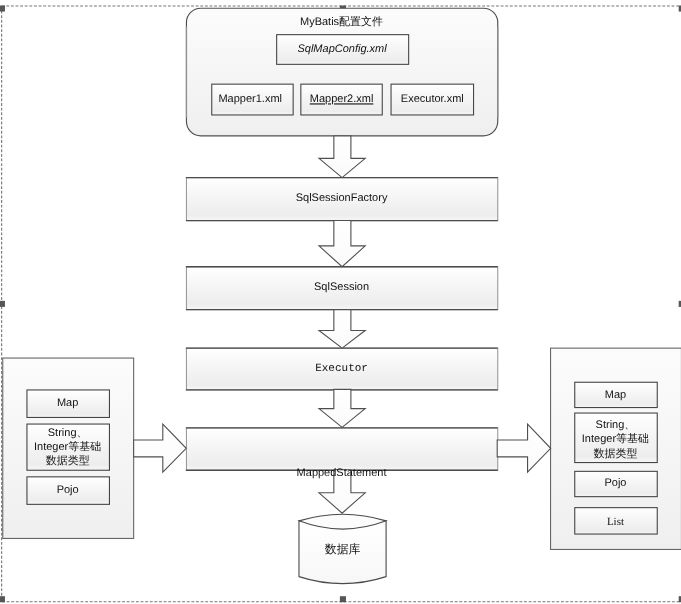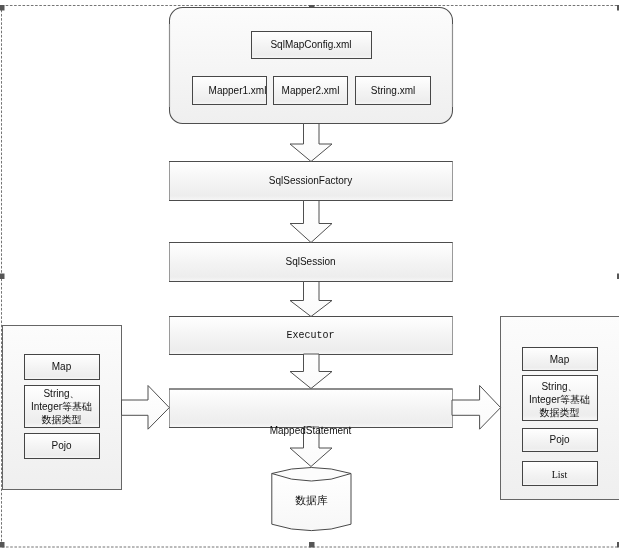--- a/index.html
+++ b/index.html
@@ -102,24 +102,25 @@
     <rect x="522.5" y="375.5" width="75" height="45" fill="url(#boxgrad)" stroke="#454545" stroke-width="1"></rect>
     <rect x="522.5" y="428.5" width="75" height="23" fill="url(#boxgrad)" stroke="#454545" stroke-width="1"></rect>
     <rect x="522.5" y="461.5" width="75" height="24" fill="url(#boxgrad)" stroke="#454545" stroke-width="1"></rect>
 
     <g stroke="#4f4f4f" stroke-width="1" fill="url(#arrowgrad)">
       <path d="M121.5 400 L148 400 L148 385.5 L169.3 407.6 L148 429.2 L148 415.3 L121.5 415.3 Z"></path>
       <path d="M452 400 L479.6 400 L479.6 385.5 L500.6 407.6 L479.6 429.2 L479.6 415.3 L452 415.3 Z"></path>
     </g>
   </svg>
 
-  <div class="lbl" style="left:251px;top:38px;width:120px;">SqlMapConfig.xml</div>
-  <div class="lbl" style="left:200px;top:84px;width:75px;">Mapper1.xml</div>
-  <div class="lbl" style="left:273px;top:84px;width:75px;">Mapper2.xml</div>
-  <div class="lbl" style="left:355px;top:84px;width:76px;">String.xml</div>
+  <div class="lbl" style="left:169px;top:14px;width:283px;">MyBatis配置文件</div>
+  <div class="lbl" style="left:251px;top:38px;width:120px;font-style:italic;">SqlMapConfig.xml</div>
+  <div class="lbl" style="left:190px;top:84px;width:75px;">Mapper1.xml</div>
+  <div class="lbl" style="left:273px;top:84px;width:75px;text-decoration:underline;">Mapper2.xml</div>
+  <div class="lbl" style="left:355px;top:84px;width:76px;">Executor.xml</div>
 
   <div class="lbl" style="left:169px;top:174px;width:283px;">SqlSessionFactory</div>
   <div class="lbl" style="left:169px;top:255px;width:283px;">SqlSession</div>
   <div class="lbl" style="left:169px;top:329px;width:283px;font-family:Liberation Mono, monospace;">Executor</div>
   <div class="lbl" style="left:169px;top:401px;width:283px;margin-top:23px;">MappedStatement</div>
 
   <div class="lbl cjk" style="left:272px;top:494px;width:79px;">数据库</div>
 
   <div class="lbl" style="left:24px;top:360px;width:75px;">Map</div>
   <div class="lbl" style="left:24px;top:386.5px;width:75px;">String、

